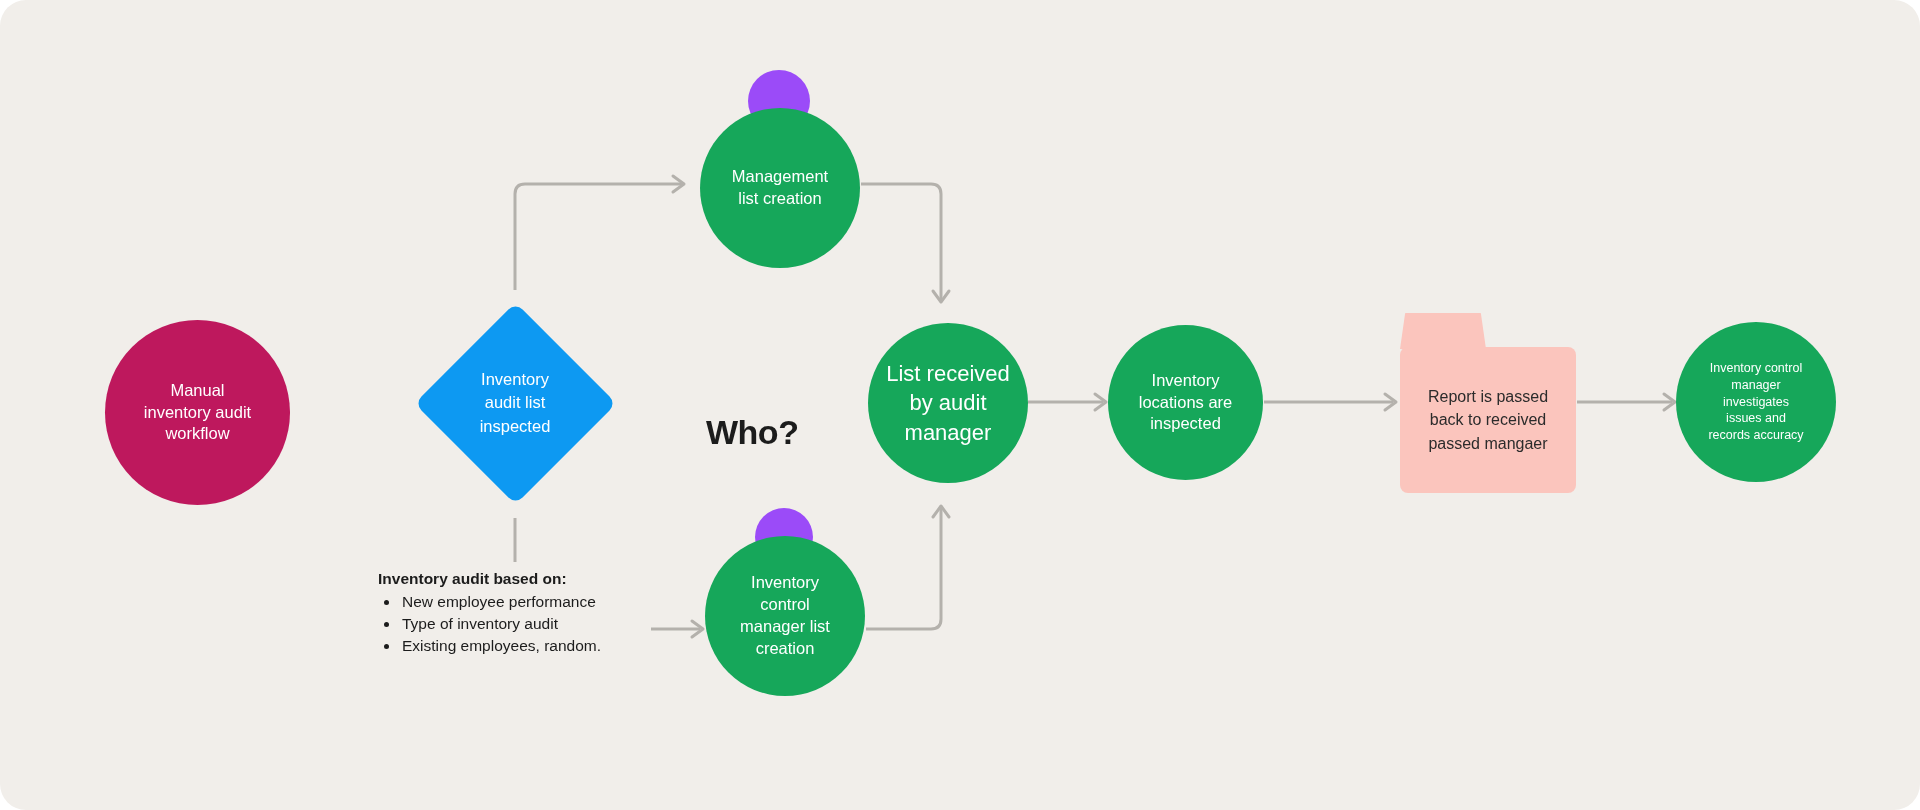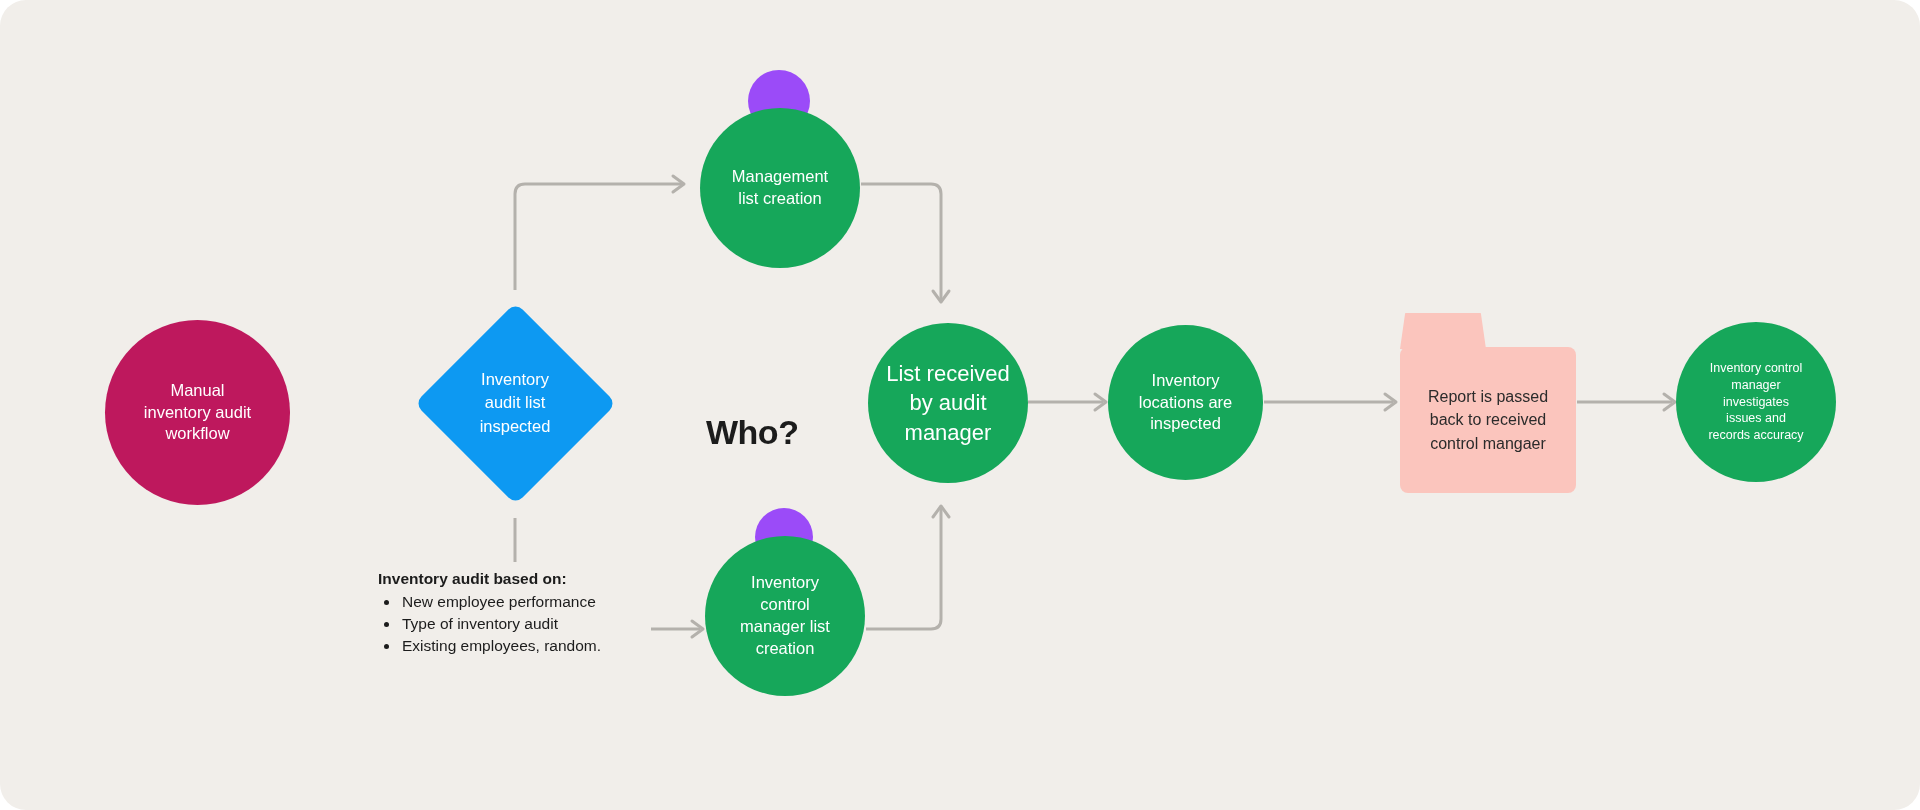--- a/index.html
+++ b/index.html
@@ -203,21 +203,21 @@
       </div>
     </div>
   </div>
 
   <div class="node folder" style="left:1400px;top:313px;width:176px;height:180px;">
     <div class="folder-tab"></div>
     <div class="folder-body" style="font-size:16px;">
       <div>
         <div>Report is passed</div>
         <div>back to received</div>
-        <div>control mangaer</div>
+        <div>passed mangaer</div>
       </div>
     </div>
   </div>
 
   <div class="node" style="left:378px;top:570px;width:290px;">
     <div class="notes-title">Inventory audit based on:</div>
     <ul class="notes-list">
       <li>New employee performance</li>
       <li>Type of inventory audit</li>
       <li>Existing employees, random.</li>

